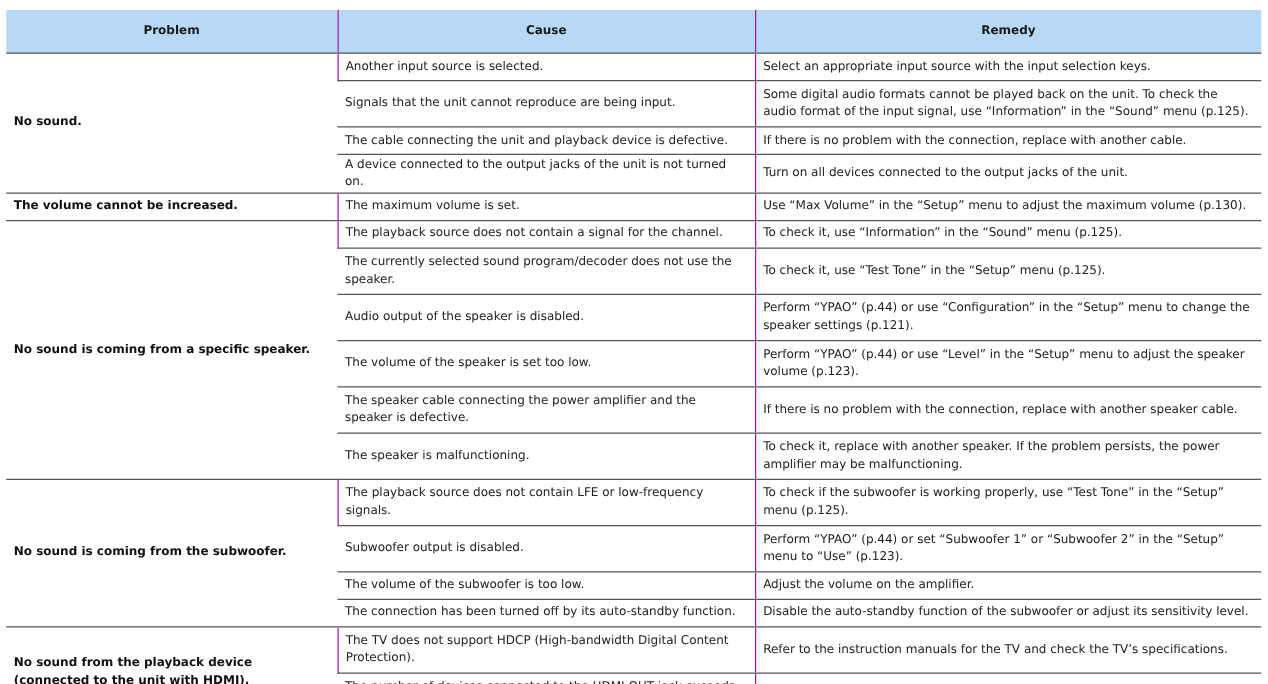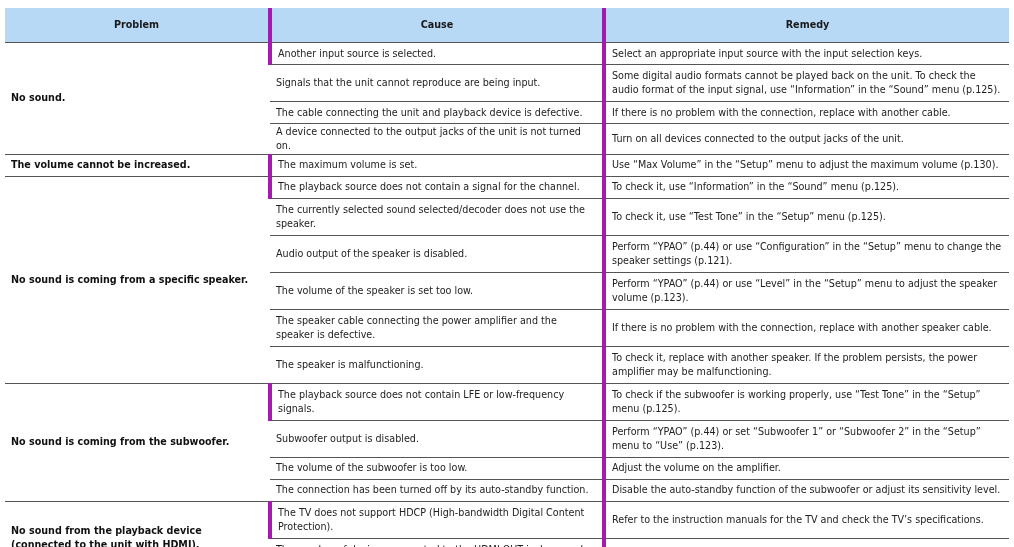--- a/index.html
+++ b/index.html
@@ -1,21 +1,21 @@
 <!DOCTYPE html>
 <html><head>
 <meta charset="utf-8">
 <style>
   html, body { margin: 0; padding: 0; background: #ffffff; }
   body { width: 1014px; height: 547px; overflow: hidden; font-family: "DejaVu Sans", "Liberation Sans", sans-serif; }
   .wrap { position: absolute; left: 5px; top: 8px; width: 1004px; }
   table { border-collapse: collapse; width: 1004px; table-layout: fixed; font-size: 9.6px; color: #222; line-height: 1.45; }
   col.c1 { width: 265px; } col.c2 { width: 334px; } col.c3 { width: 405px; }
   th { background: #b7d9f5; font-weight: bold; text-align: center; height: 34px; padding: 0 6px; border-bottom: 1px solid #555; color: #1a1a1a; }
-  th + th, td + td { border-left: 4px solid #a21caf; }
+  th + th, td + td { border-left: 1px solid #a21caf; }
   td { padding: 1px 6px; vertical-align: middle; border-bottom: 1px solid #555; }
   td.problem { font-weight: bold; color: #111; margin-top: 15px; }
   tr.h1 td.c { height: 19px; margin-top: 47px; }
   tr.h2 td.c { height: 34px; }
 </style>
 </head>
 <body>
 
 <div class="wrap">
   <table>
@@ -53,21 +53,21 @@
           <td class="problem" rowspan="1">The volume cannot be increased.</td>
           <td class="c">The maximum volume is set.</td>
           <td class="c">Use “Max Volume” in the “Setup” menu to adjust the maximum volume (p.130).</td>
         </tr>
         <tr class="h1">
           <td class="problem" rowspan="6">No sound is coming from a specific speaker.</td>
           <td class="c">The playback source does not contain a signal for the channel.</td>
           <td class="c">To check it, use “Information” in the “Sound” menu (p.125).</td>
         </tr>
         <tr class="h2">
-          <td class="c">The currently selected sound selected/decoder does not use the speaker.</td>
+          <td class="c">The currently selected sound program/decoder does not use the speaker.</td>
           <td class="c">To check it, use “Test Tone” in the “Setup” menu (p.125).</td>
         </tr>
         <tr class="h2">
           <td class="c">Audio output of the speaker is disabled.</td>
           <td class="c">Perform “YPAO” (p.44) or use “Configuration” in the “Setup” menu to change the speaker settings (p.121).</td>
         </tr>
         <tr class="h2">
           <td class="c">The volume of the speaker is set too low.</td>
           <td class="c">Perform “YPAO” (p.44) or use “Level” in the “Setup” menu to adjust the speaker volume (p.123).</td>
         </tr>

